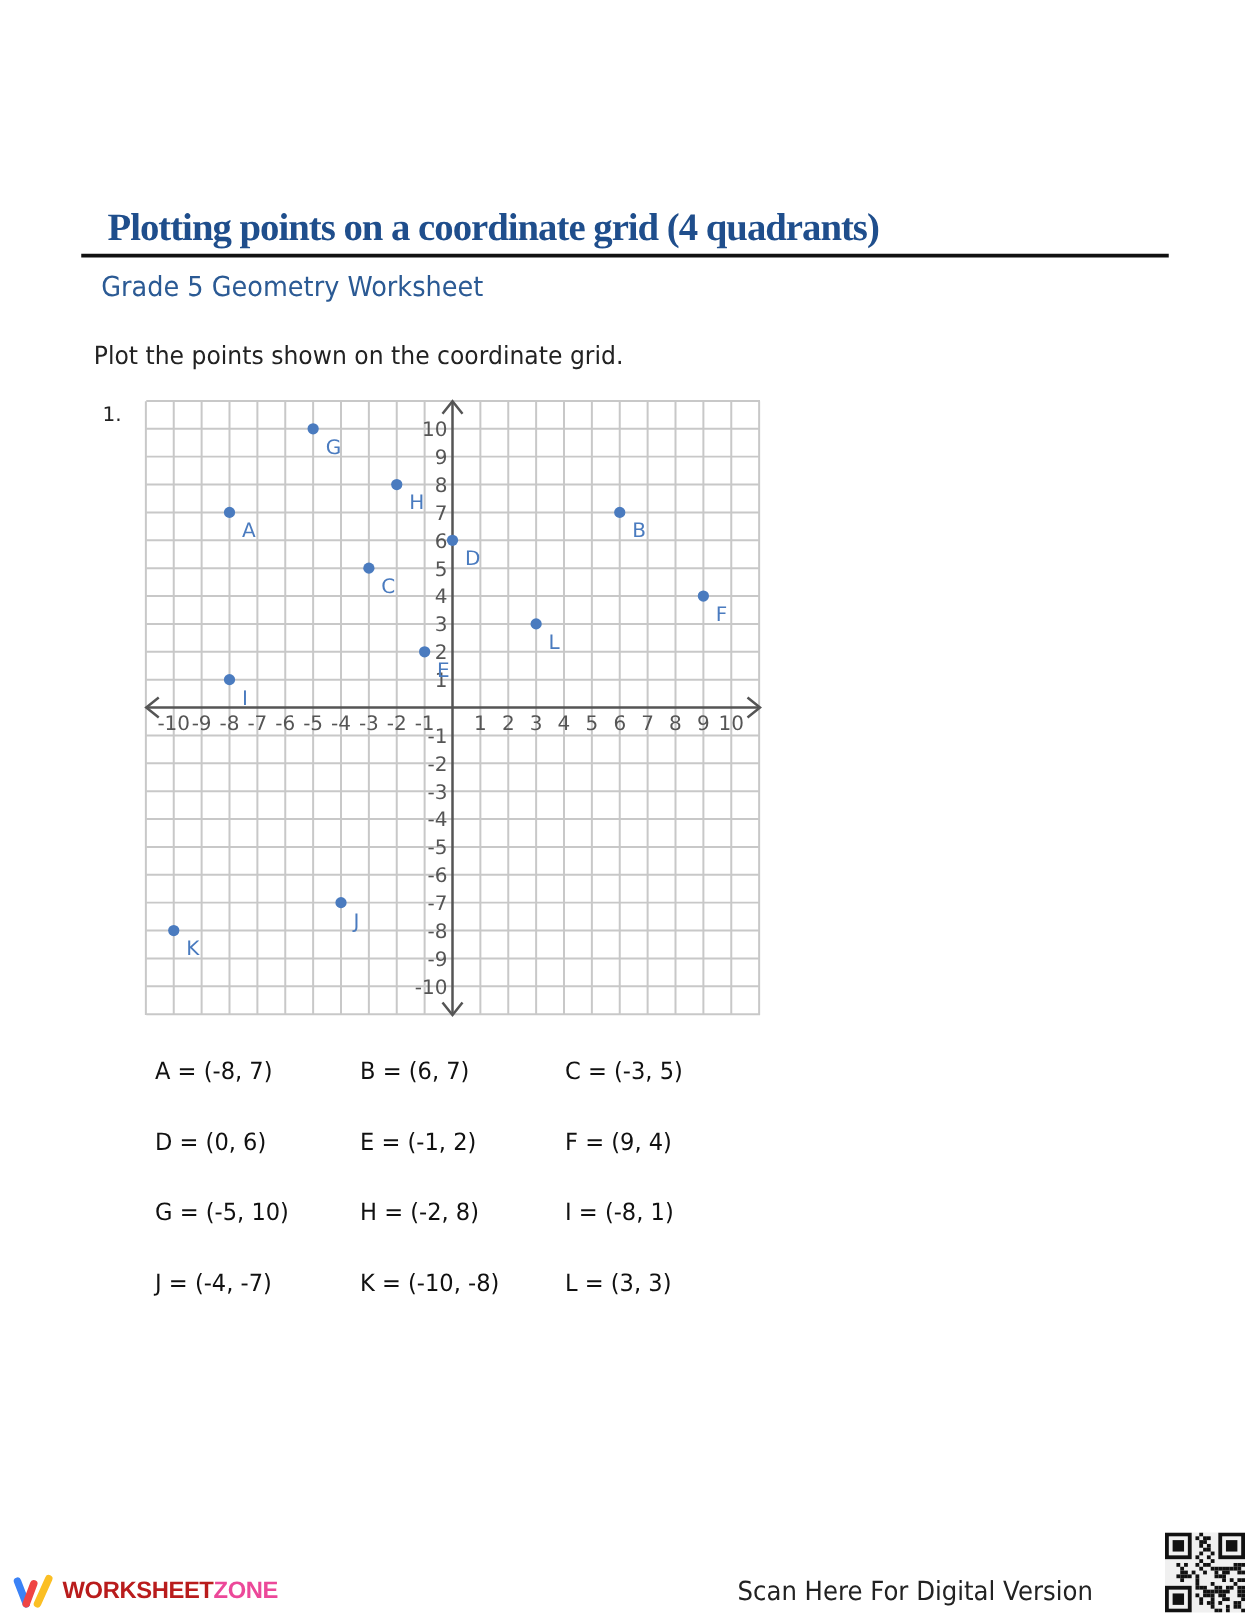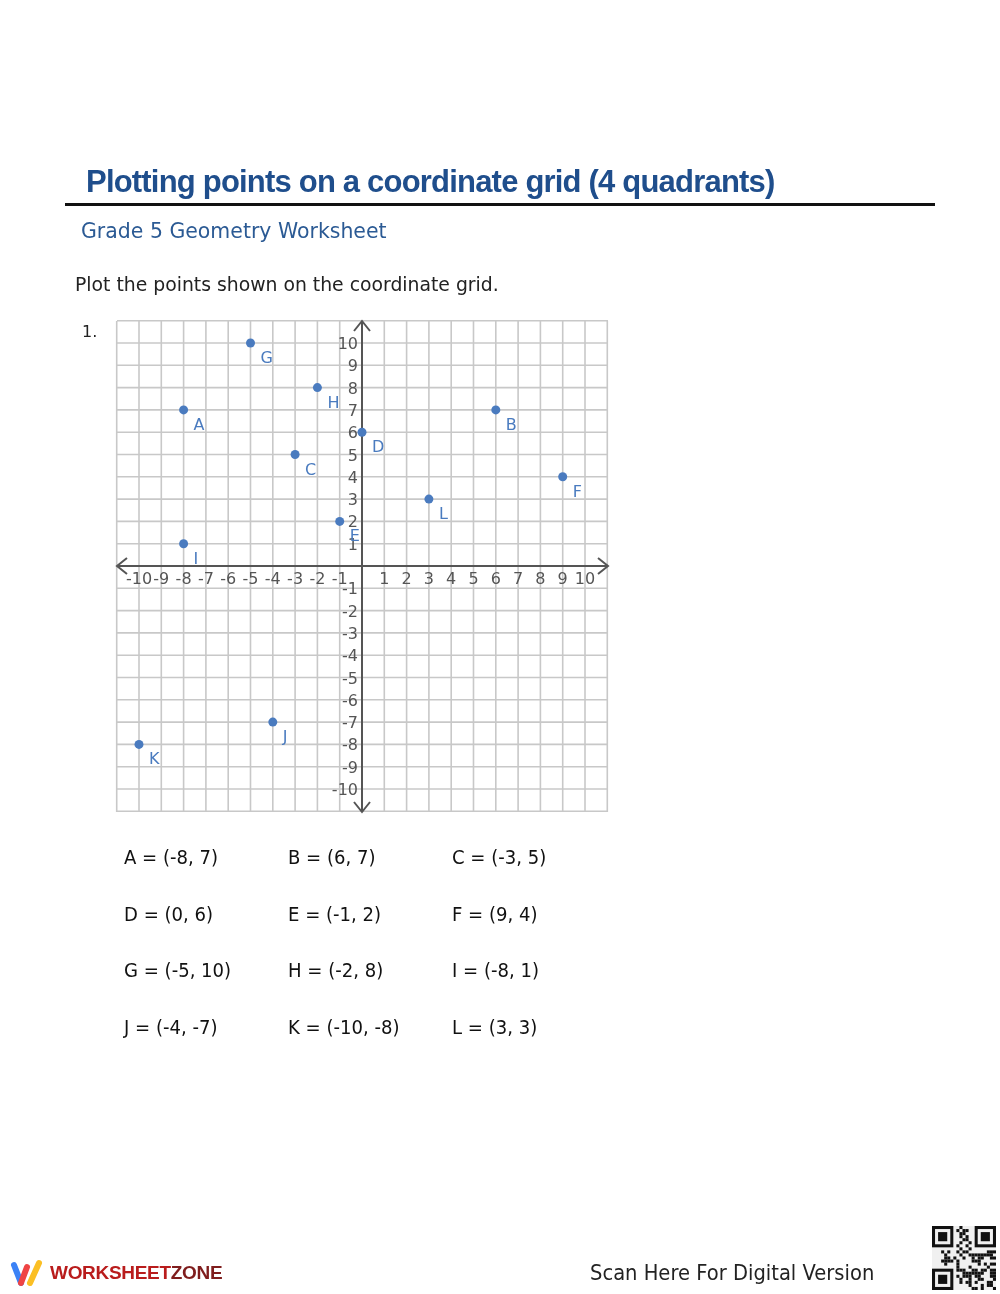--- a/index.html
+++ b/index.html
@@ -1,28 +1,28 @@
 <!DOCTYPE html>
 <html><head>
 <meta charset="utf-8">
 <style>
   html, body { margin:0; padding:0; background:#ffffff; }
   body { width:1000px; height:1294px; position:relative; overflow:hidden; font-family:"DejaVu Sans", sans-serif; }
-  .title { position:absolute; left:86px; top:164px; font-family:Liberation Sans, sans-serif; font-weight:bold; font-size:31px; color:#1f4e8c; letter-spacing:-0.8px; white-space:nowrap; }
+  .title { position:absolute; left:86px; top:164px; font-family:Liberation Serif, serif; font-weight:bold; font-size:31px; color:#1f4e8c; letter-spacing:-0.8px; white-space:nowrap; }
   .title-rule { position:absolute; left:65px; top:203px; width:870px; height:3px; background:#111; }
   .subtitle { position:absolute; left:81px; top:218px; font-size:22px; color:#2b5a94; white-space:nowrap; transform:scaleX(0.93); transform-origin:left top; }
   .instructions { position:absolute; left:75px; top:272px; font-size:20px; color:#222; white-space:nowrap; transform:scaleX(0.94); transform-origin:left top; }
   .qnum { position:absolute; left:82px; top:322px; font-size:16px; color:#222; }
   .chart { position:absolute; left:0; top:0; }
   .answers { position:absolute; left:124px; top:846px; }
   .ans { position:absolute; font-size:19px; color:#111; white-space:nowrap; transform:scaleX(0.95); transform-origin:left top; }
   .footer-logo { position:absolute; left:10px; top:1259px; display:flex; align-items:center; }
   .logo-text { font-family:"Liberation Sans", sans-serif; font-weight:bold; font-size:19px; margin-left:6px; letter-spacing:-0.3px; }
   .logo-a { color:#b91c1c; }
-  .logo-b { color:#7f1d1d; }
+  .logo-b { color:#ec4899; }
   .scan { position:absolute; left:590px; top:1261px; font-size:21px; color:#222; white-space:nowrap; transform:scaleX(0.93); transform-origin:left top; }
   .qr { position:absolute; left:932px; top:1226px; width:64px; height:64px; background:#f0f0f0; }
 </style>
 </head>
 <body>
 
 <div class="title">Plotting points on a coordinate grid (4 quadrants)</div>
 <div class="title-rule"></div>
 <div class="subtitle">Grade 5 Geometry Worksheet</div>
 <div class="instructions">Plot the points shown on the coordinate grid.</div>

